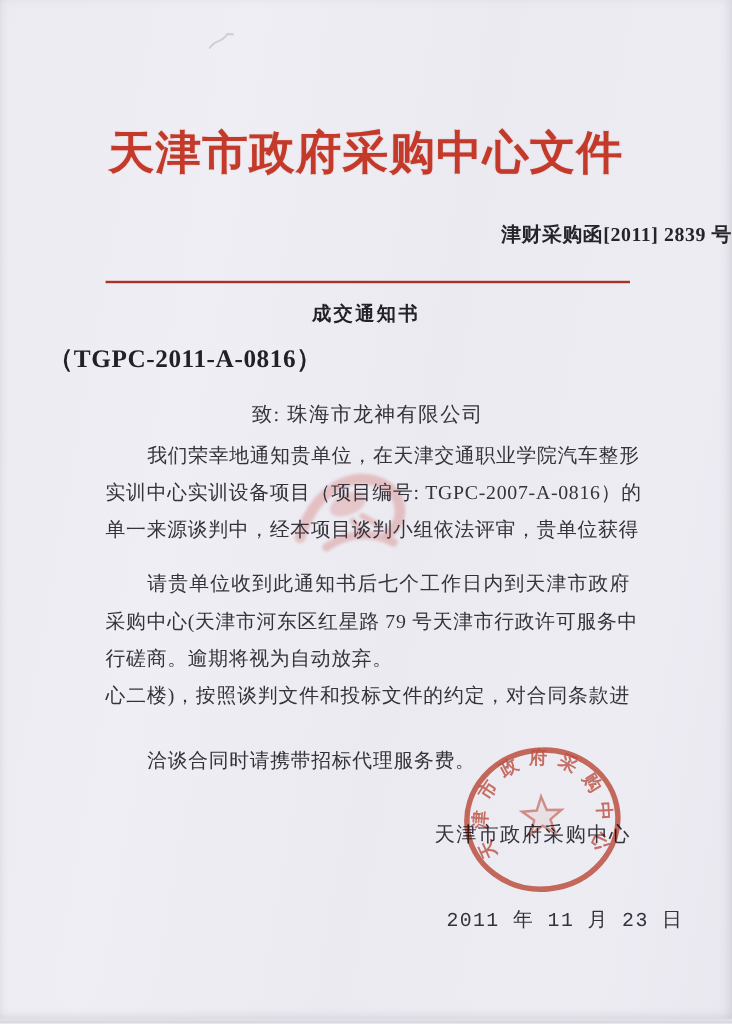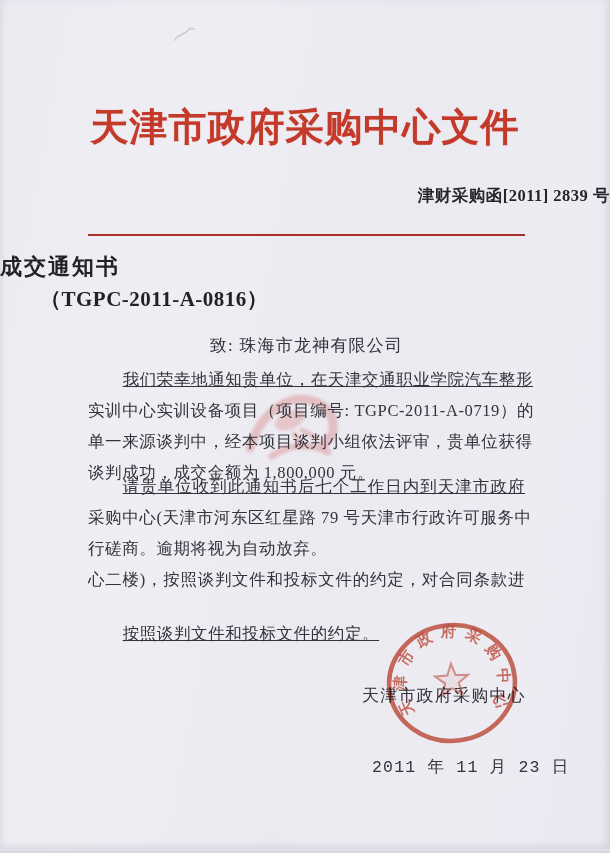--- a/index.html
+++ b/index.html
@@ -25,41 +25,41 @@
     text-align:right;
     font-size:16.5px;font-weight:bold;
     color:#26242b;letter-spacing:.5px;
   }
   .red-rule{
     position:absolute;top:234px;left:88px;width:437px;height:2px;
     background:#a93127;
   }
   .notice-title{
     position:absolute;top:252px;left:0;width:100%;
-    font-size:22px;font-weight:bold;
+    text-align:center;font-size:16px;font-weight:bold;
     color:#222127;letter-spacing:2px;
   }
   .notice-code{
     position:absolute;top:285px;left:0;width:100%;
     text-align:left;font-size:21px;font-weight:bold;
     color:#222127;letter-spacing:.5px;padding-left:40px;
   }
   .recipient{
     position:absolute;top:334px;left:88px;width:437px;
     font-size:17px;color:#34323a;letter-spacing:1.2px;text-align:center;
   }
   .para{position:absolute;left:88px;width:437px;color:#34323a;z-index:2;}
   .para .bline{
     font-size:16.5px;line-height:31px;height:31px;
     letter-spacing:.6px;
     text-align:justify;text-align-last:justify;
     white-space:nowrap;
   }
   .para .bline.short{text-align-last:left;white-space:normal;}
-  .para .bline.ind{text-indent:2.1em;text-decoration:underline;}
+  .para .bline.ind{text-indent:2.1em;}
   .p1{top:364px;}
   .p2{top:471px;}
   .p3{top:618px;}
   .sig-org{
     position:absolute;top:684px;left:362px;
     font-size:17px;color:#34323a;letter-spacing:1.2px;z-index:2;
   }
   .sig-date{
     position:absolute;top:756px;left:372px;
     font-size:16.5px;color:#34323a;letter-spacing:1.2px;z-index:2;font-family:Liberation Mono, monospace;
@@ -111,34 +111,33 @@
     <g filter="url(#wblur)" stroke="rgba(206,90,84,0.55)" fill="none" stroke-linecap="round">
       <path d="M18,70 C30,30 62,12 88,26 C104,35 106,56 92,66" stroke-width="9"></path>
       <path d="M40,78 C58,66 76,64 96,74" stroke-width="7"></path>
       <ellipse cx="58" cy="42" rx="16" ry="9" transform="rotate(-24 58 42)" fill="rgba(206,90,84,0.45)" stroke="none"></ellipse>
       <path d="M70,52 L84,60 M62,56 L70,66" stroke-width="5"></path>
     </g>
   </svg>
 
   <div class="para p1">
     <div class="bline ind">我们荣幸地通知贵单位，在天津交通职业学院汽车整形</div>
-    <div class="bline">实训中心实训设备项目（项目编号: TGPC-2011-A-0719）的</div>
+    <div class="bline">实训中心实训设备项目（项目编号: TGPC-2007-A-0816）的</div>
     <div class="bline">单一来源谈判中，经本项目谈判小组依法评审，贵单位获得</div>
-    <div class="bline short">谈判成功，成交金额为 1,800,000 元。</div>
   </div>
 
   <div class="para p2">
     <div class="bline ind">请贵单位收到此通知书后七个工作日内到天津市政府</div>
     <div class="bline">采购中心(天津市河东区红星路 79 号天津市行政许可服务中</div>
     <div class="bline short">行磋商。逾期将视为自动放弃。</div>
     <div class="bline">心二楼)，按照谈判文件和投标文件的约定，对合同条款进</div>
   </div>
 
   <div class="para p3">
-    <div class="bline short ind">按照谈判文件和投标文件的约定。</div>
+    <div class="bline short ind">洽谈合同时请携带招标代理服务费。</div>
   </div>
 
   <div class="sig-org">天津市政府采购中心</div>
   <div class="sig-date">2011 年 11 月 23 日</div>
 
   <svg class="seal" viewBox="0 0 136 128">
     <ellipse cx="68" cy="64" rx="62" ry="57" fill="none" stroke="#c5432f" stroke-width="4.5" opacity="0.85"></ellipse>
     <defs>
       <path id="sealArc" d="M 30.3,90.4 A 46,46 0 1 1 105.7,90.4" fill="none"></path>
     </defs>

